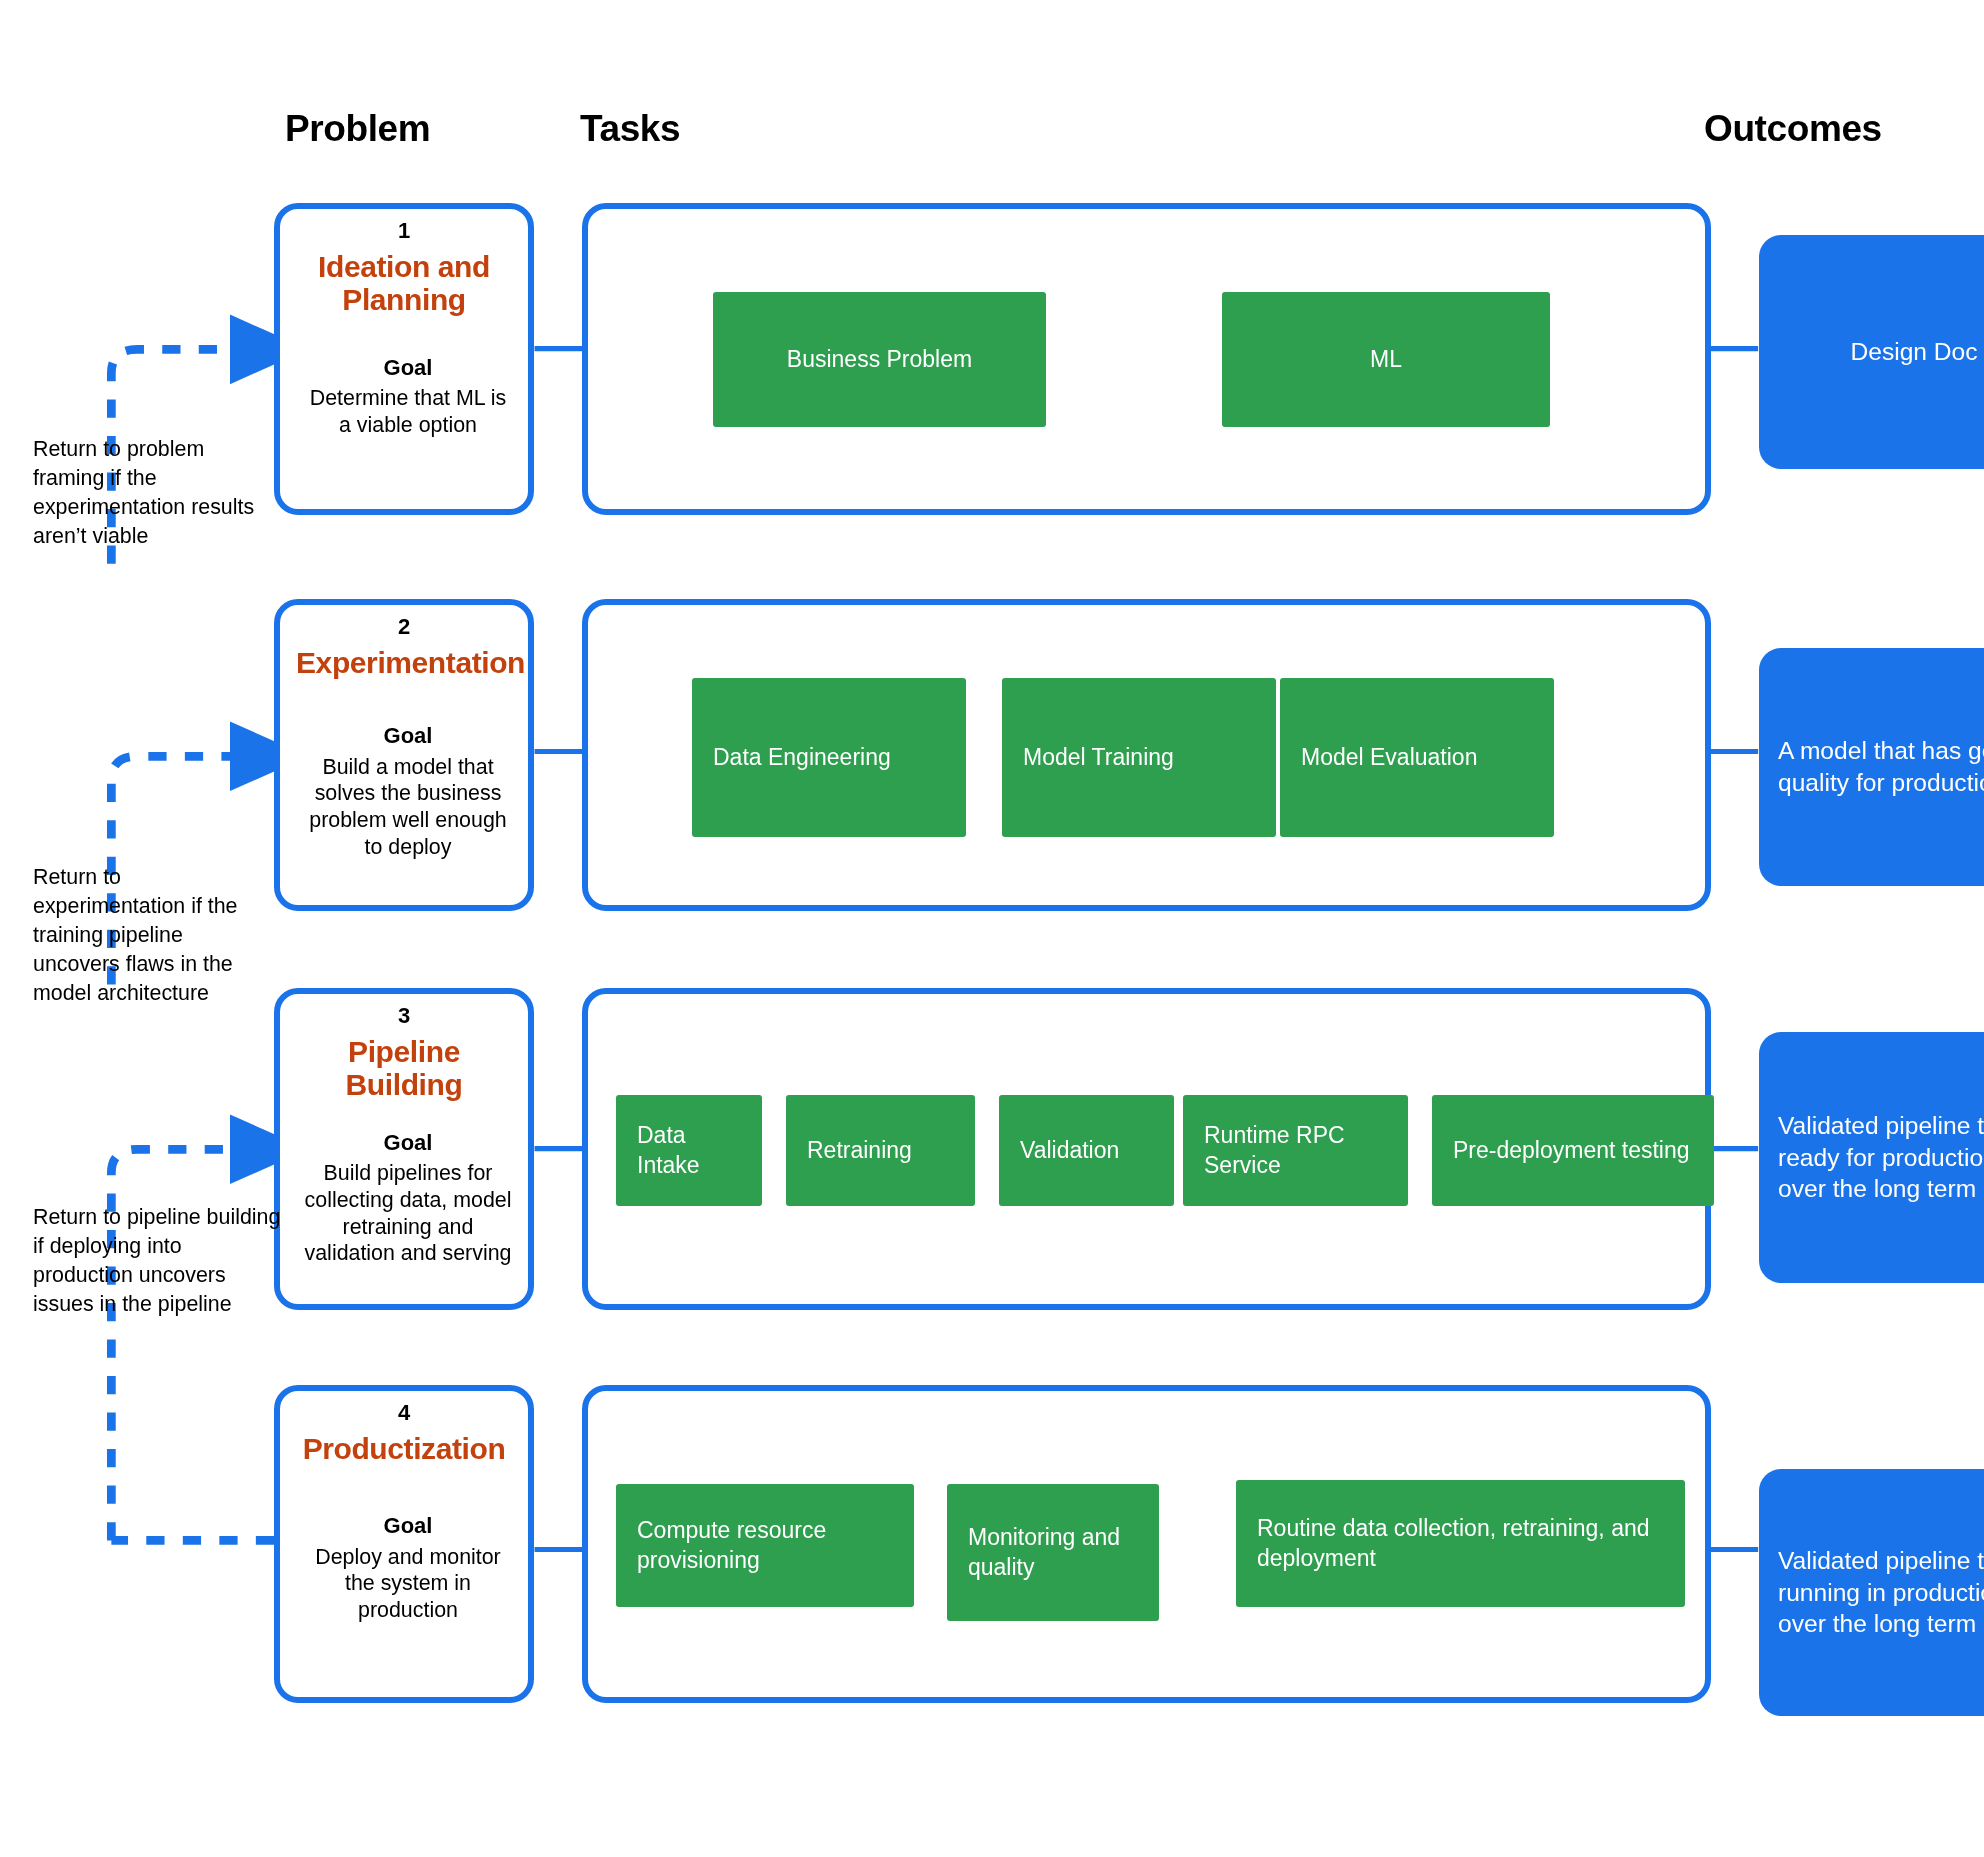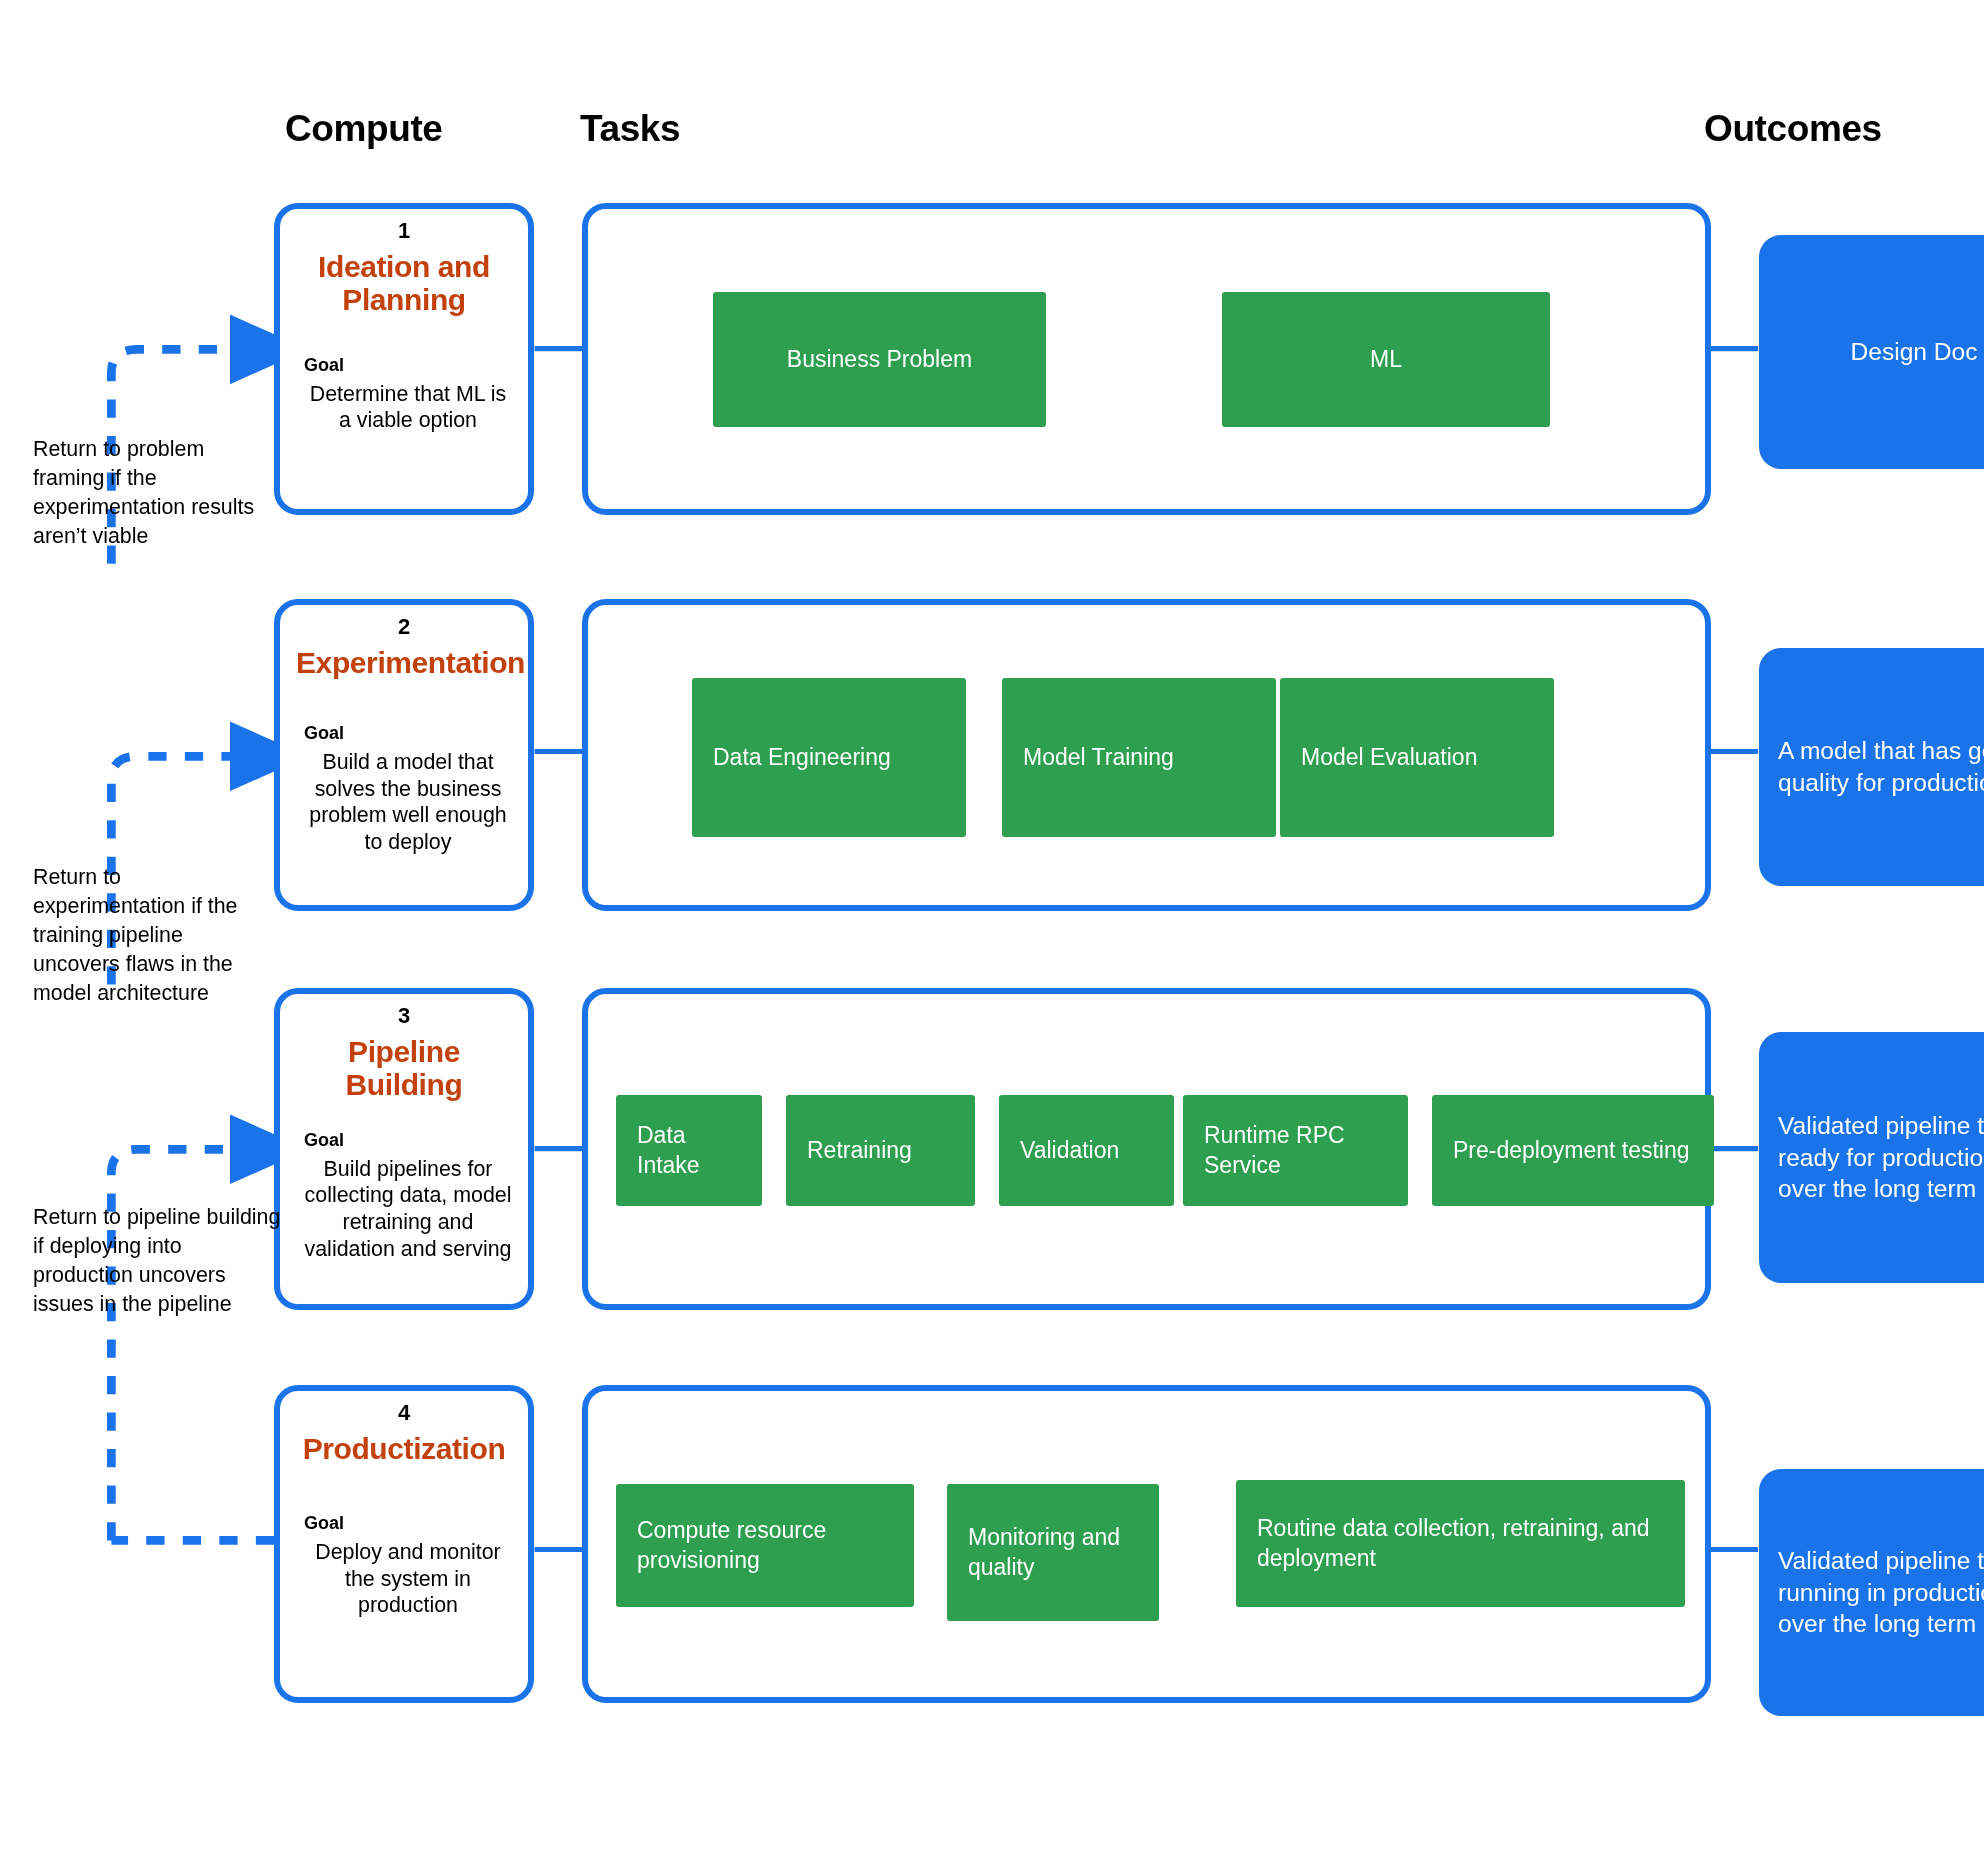--- a/index.html
+++ b/index.html
@@ -46,24 +46,25 @@
     text-align:center;
     font-size:30px;
     font-weight:bold;
     line-height:1.12;
     margin-top:6.4px;
     color:#c2410c;
     letter-spacing:-0.4px;
   }
   .goal-block{margin-top:25.4px;padding-left:8px;}
   .goal-label{
-    font-size:18px;
+    font-size:22px;
     font-weight:bold;
     line-height:1.15;
     color:#000;
+    text-align:center;
   }
   .goal-text{
     font-size:21.4px;
     font-weight:normal;
     line-height:1.25;
     margin-top:4.8px;
     color:#000;
     text-align:center;
   }
   .phase-card.p1 .goal-block{margin-top:38px;}
@@ -121,21 +122,21 @@
   }
 
   
   #wires{position:absolute;left:0;top:0;width:2253px;height:1858px;pointer-events:none;}
 </style>
 </head>
 <body>
 
 <div id="stage">
 
-  <div class="col-header" style="left:285px;top:108px;">Compute</div>
+  <div class="col-header" style="left:285px;top:108px;">Problem</div>
   <div class="col-header" style="left:580px;top:108px;">Tasks</div>
   <div class="col-header" style="left:1704px;top:108px;">Outcomes</div>
 
   <svg id="wires" viewBox="0 0 5674 4680">
     <defs>
       <marker id="blueArrow" markerWidth="10" markerHeight="10" refX="1" refY="4" orient="auto">
         <path d="M0,0 L9,4 L0,8 Z" fill="#1a73e8"></path>
       </marker>
       <marker id="greenArrowR" markerWidth="9" markerHeight="9" refX="1" refY="3.6" orient="auto">
         <path d="M0,0 L8,3.6 L0,7.2 Z" fill="#2e9e4f"></path>

